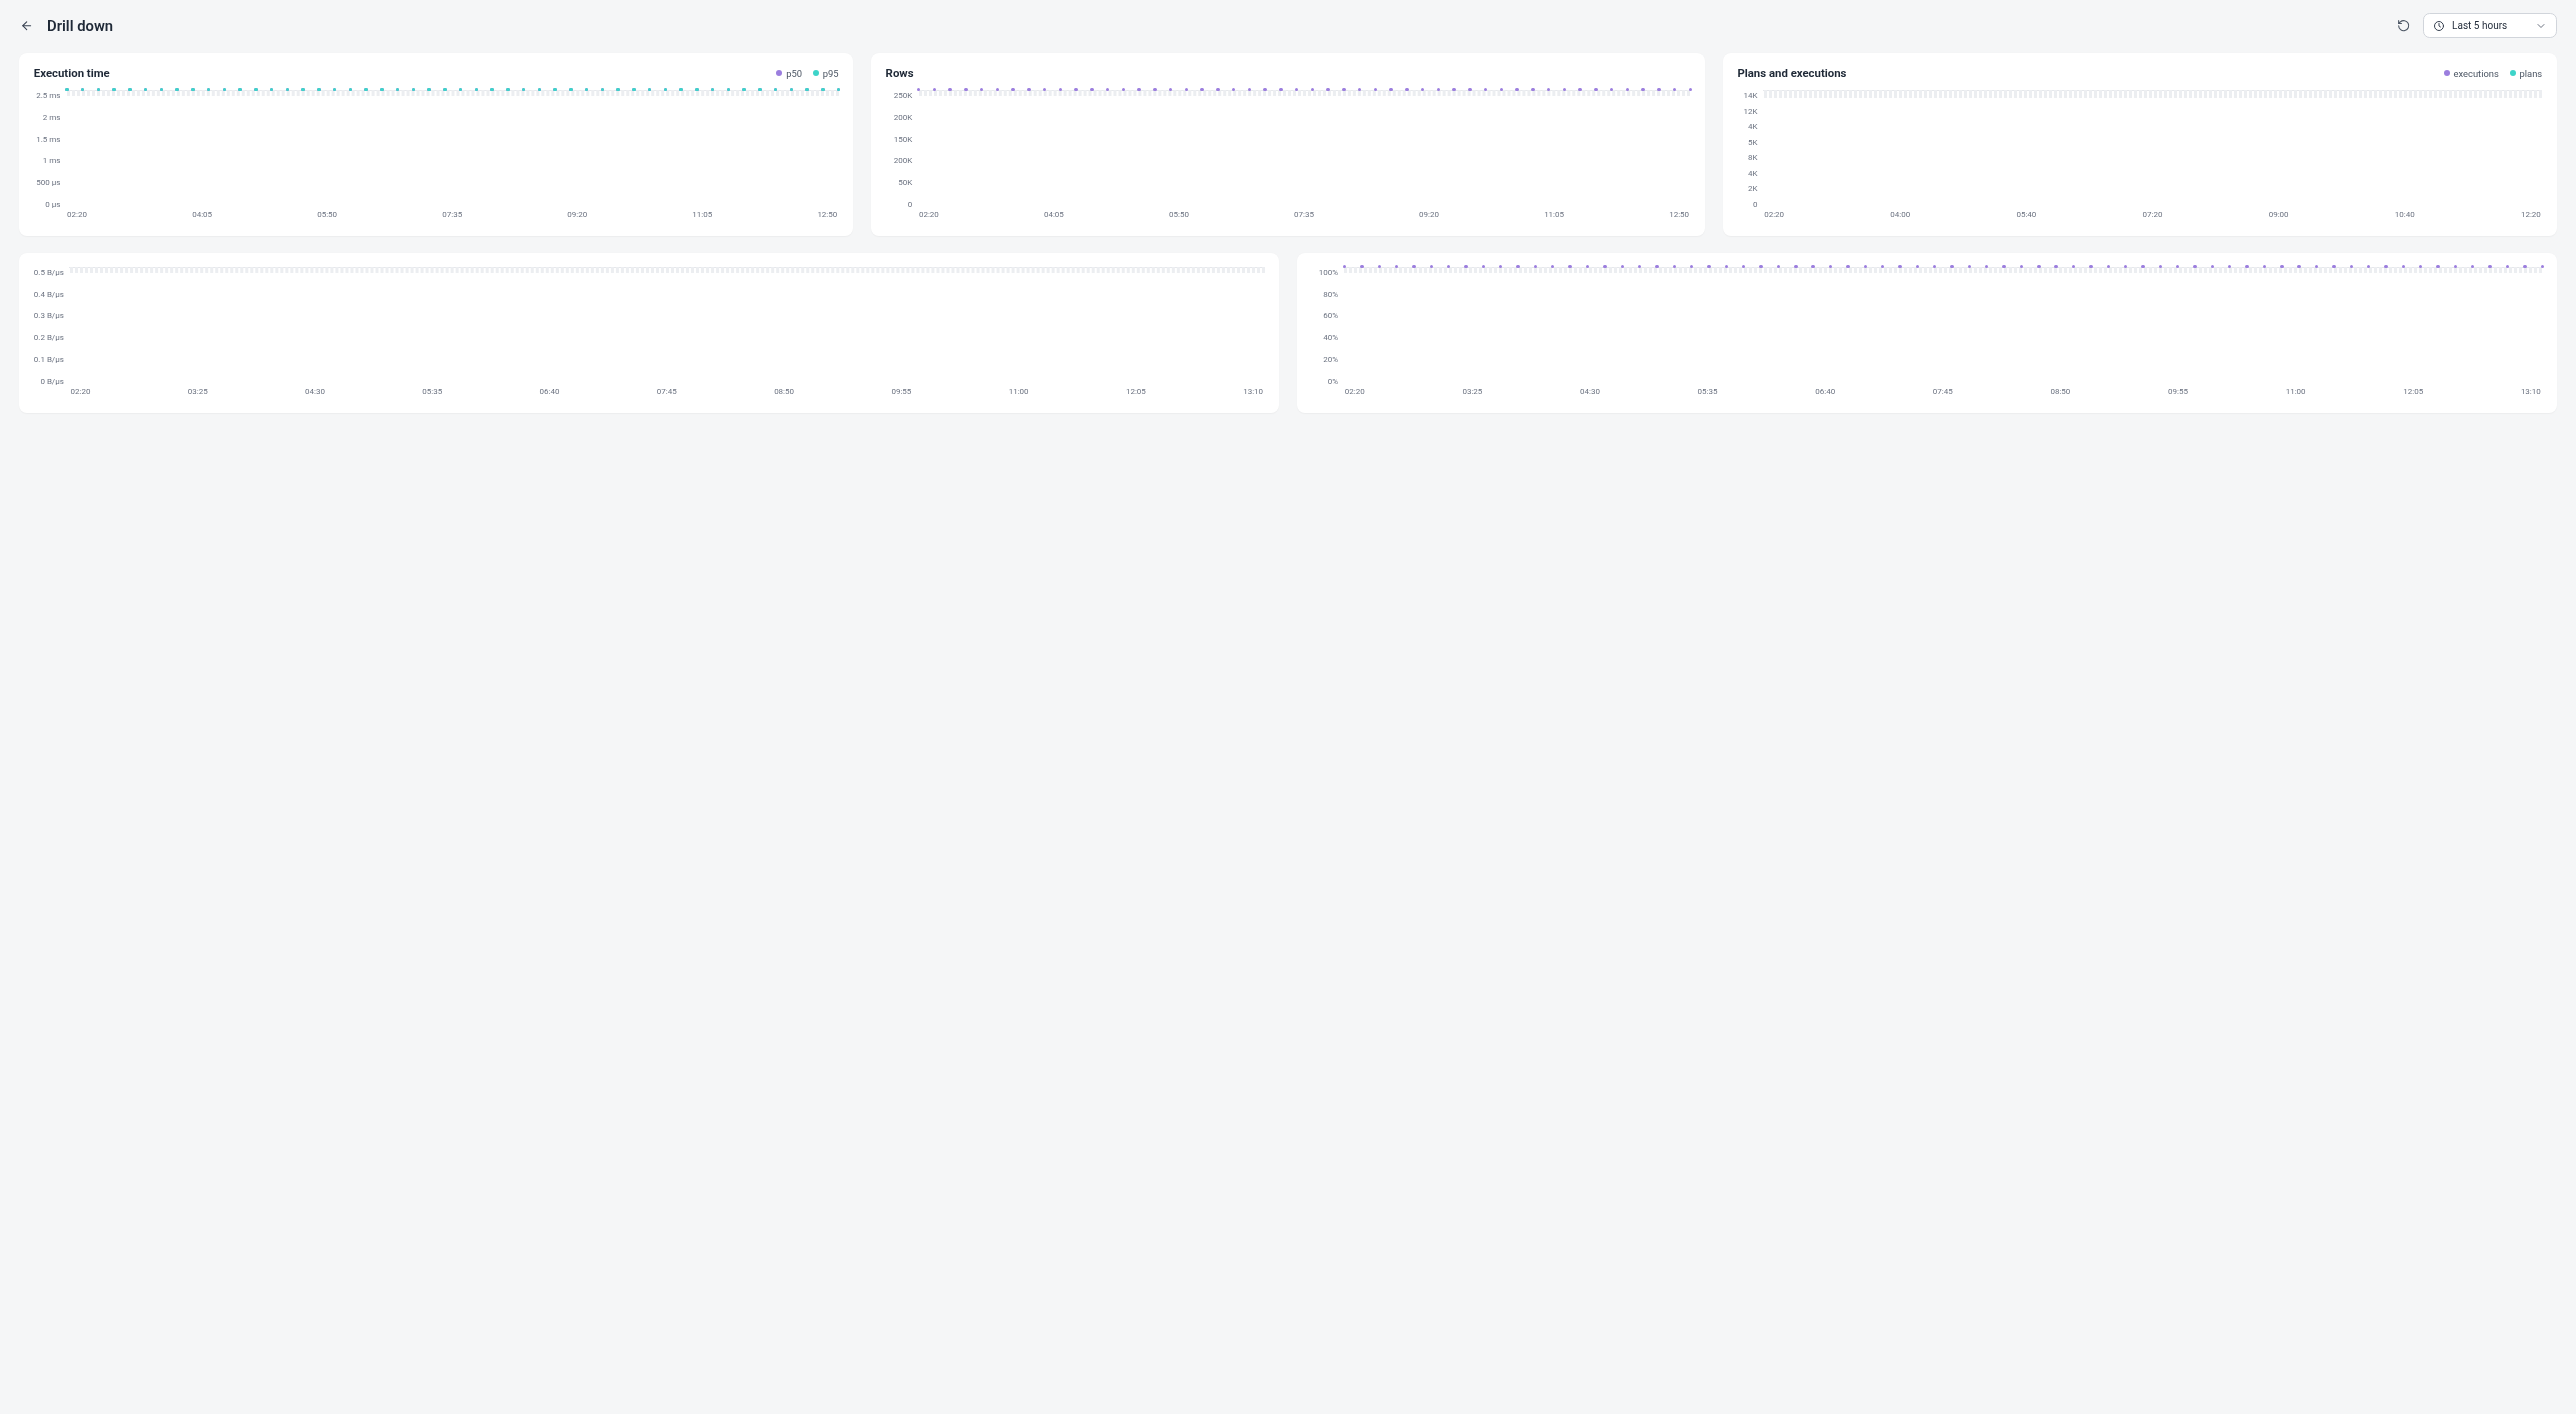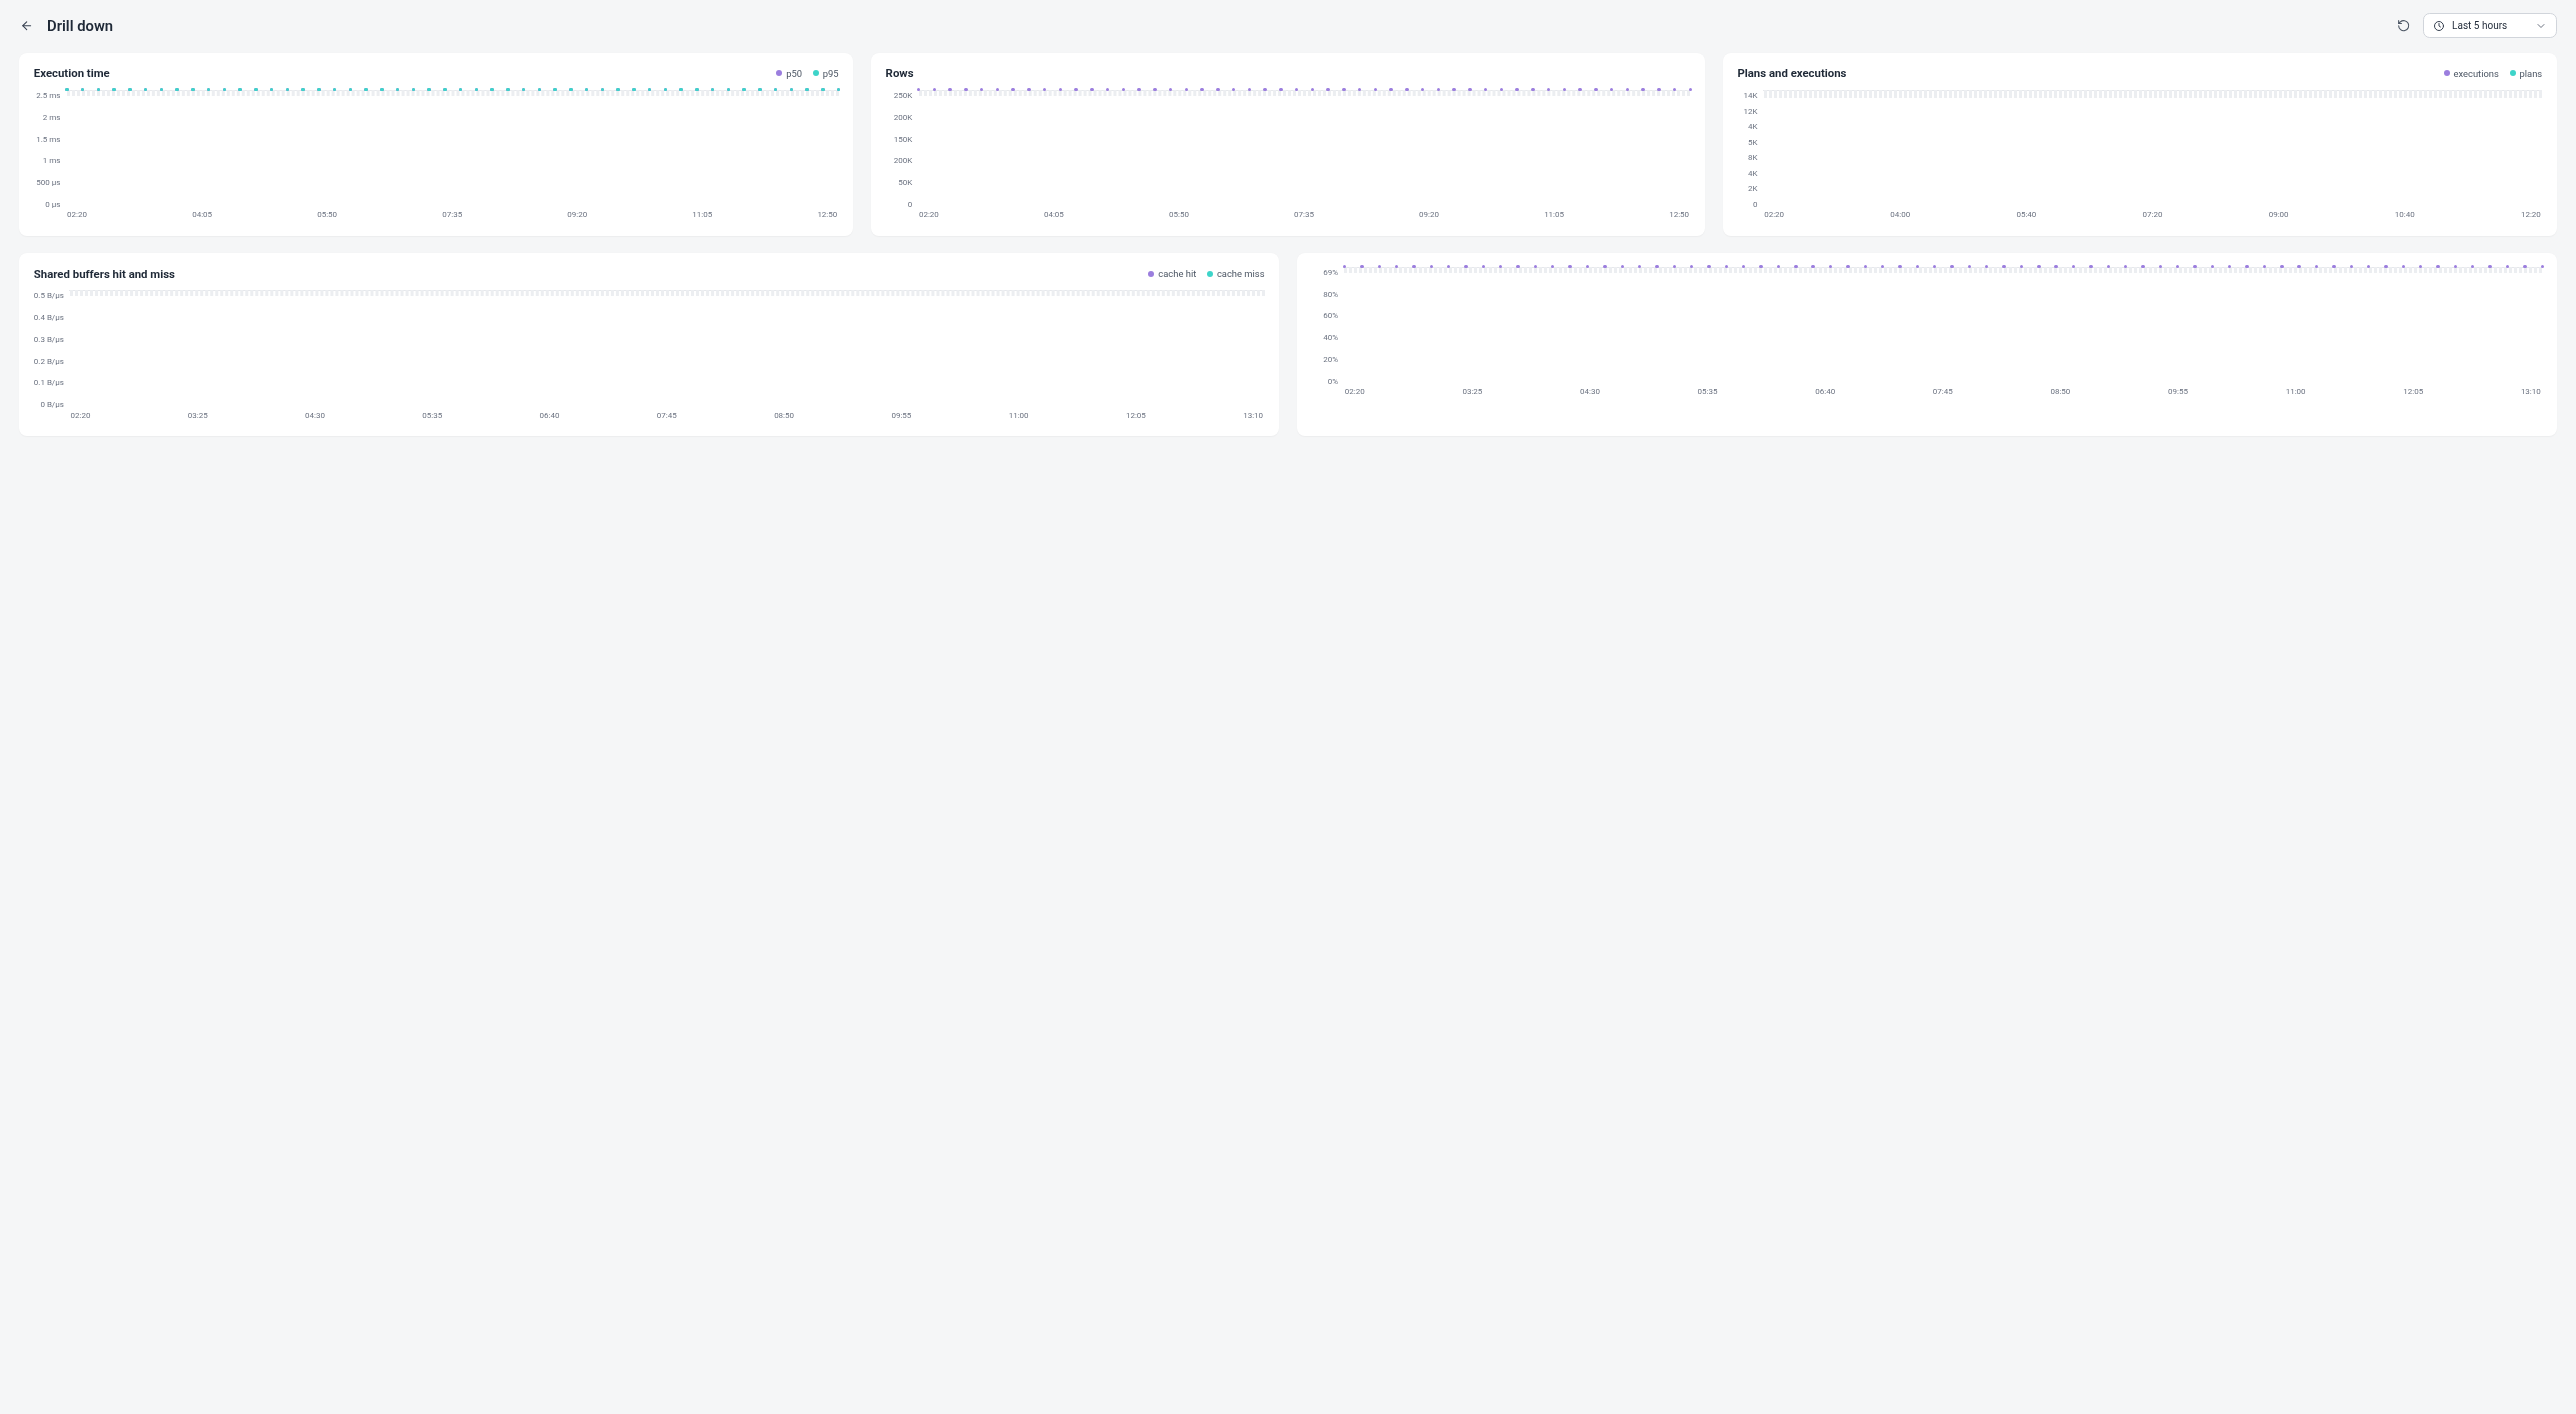--- a/index.html
+++ b/index.html
@@ -573,33 +573,20 @@
             <div class="x-tick">10:40</div>
             <div class="x-tick">12:20</div>
           </div>
         </div>
       </div>
     </div>
 </div>
 
 <div class="grid-row2">
   <div class="card">
-      <div class="card-header">
-        <div class="card-title">Shared buffers hit and miss</div>
-        <div class="legend">
-          <div class="legend-item">
-            <span class="dot purple"></span>
-            <span>cache hit</span>
-          </div>
-          <div class="legend-item">
-            <span class="dot teal"></span>
-            <span>cache miss</span>
-          </div>
-        </div>
-      </div>
       <div class="chart-wrap">
         <div class="y-axis">
           <div>0.5 B/µs</div>
           <div>0.4 B/µs</div>
           <div>0.3 B/µs</div>
           <div>0.2 B/µs</div>
           <div>0.1 B/µs</div>
           <div>0 B/µs</div>
         </div>
         <div style="flex: 1 1 0%; position: relative;">
@@ -698,21 +685,21 @@
             <div class="x-tick">11:00</div>
             <div class="x-tick">12:05</div>
             <div class="x-tick">13:10</div>
           </div>
         </div>
       </div>
     </div>
   <div class="card">
       <div class="chart-wrap">
         <div class="y-axis">
-          <div>69%</div>
+          <div>100%</div>
           <div>80%</div>
           <div>60%</div>
           <div>40%</div>
           <div>20%</div>
           <div>0%</div>
         </div>
         <div style="flex: 1 1 0%; position: relative;">
           <div class="plot-area">
             <div class="gridlines">
               <div class="gl"></div>

